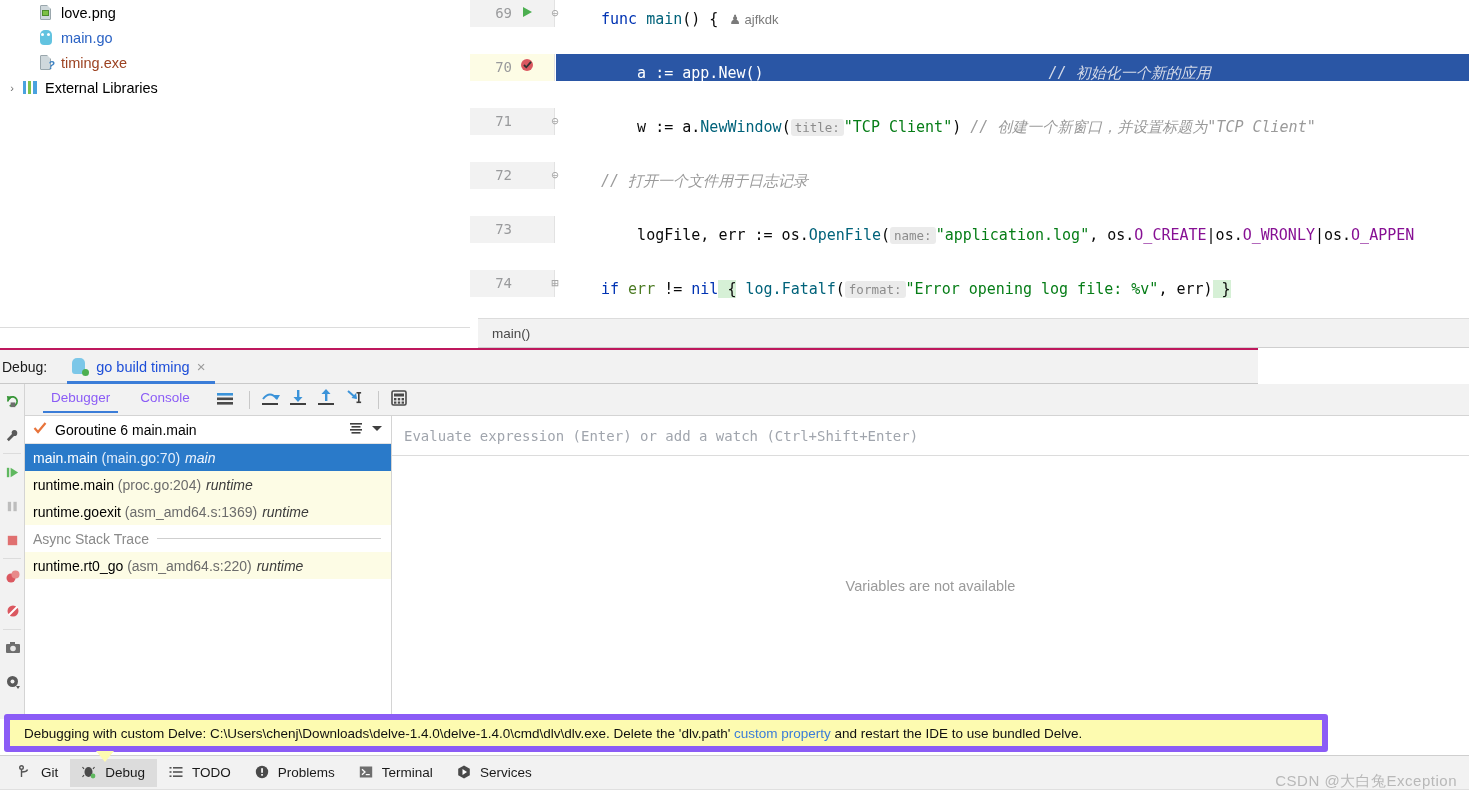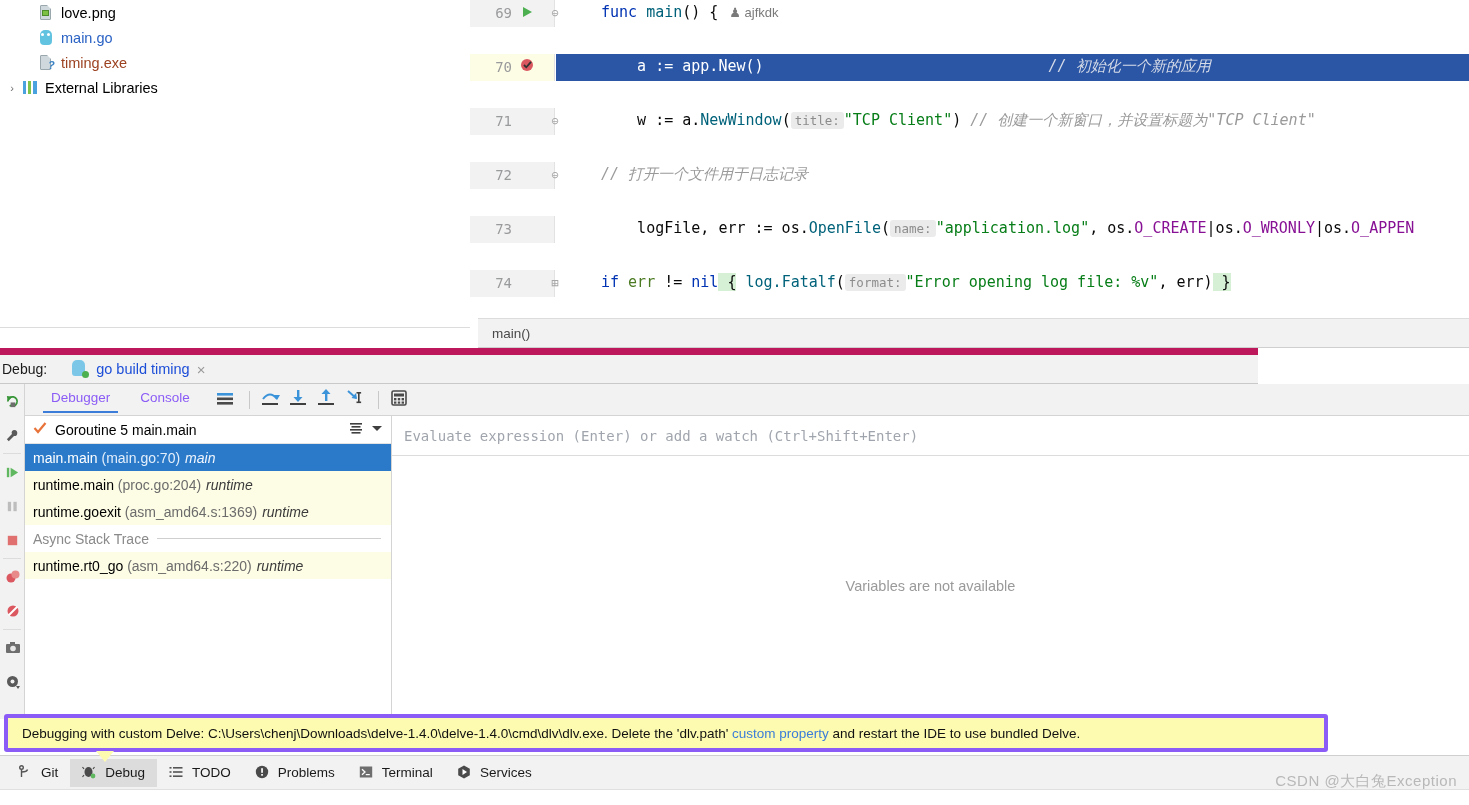--- a/index.html
+++ b/index.html
@@ -96,21 +96,21 @@
   }
   .gutter-mark {
     position: absolute; left: 46px; top: 0; width: 22px; height: 27px;
     line-height: 27px; text-align: center;
   }
   .fold {
     position: absolute; left: 76px; top: 0; width: 18px; height: 27px;
     line-height: 27px; text-align: center; color: #a6a6a6; font-size: 12px;
   }
   .code-text {
-    position: absolute; left: 86px; top: 0; height: 27px; line-height: 24px;
+    position: absolute; left: 86px; top: 0; height: 27px; line-height: 39px;
     font-size: 15px; font-family: "DejaVu Sans Mono", monospace;
     padding-left: 45px; white-space: pre;
   }
   .sel-band {
     position: absolute; left: 86px; right: 0; top: 0; height: 27px;
     background: #2a56a5;
   }
   .gutter-band-active { background: #fdfce5 !important; }
 
   
@@ -136,21 +136,21 @@
     position: absolute; left: 478px; top: 318px; width: 999px; height: 30px;
     background: #f2f2f2; border-top: 1px solid #dcdcdc;
     border-bottom: 1px solid #cfcfcf;
     display: flex; align-items: center; padding-left: 14px;
     font-size: 13.5px; color: #4a4a4a;
   }
 
   
   .debug-header {
     position: absolute; left: 0; top: 348px; width: 1258px; height: 36px;
-    background: #f2f2f2; border-top: 7px solid #be185d;
+    background: #f2f2f2; border-top: 2px solid #be185d;
     border-bottom: 1px solid #c9c9c9;
     display: flex; align-items: center;
   }
   .debug-label {
     margin-left: 2px; font-size: 14px; color: #1a1a1a;
   }
   .run-tab {
     position: relative; margin-left: 20px; height: 35px;
     display: flex; align-items: center; gap: 7px;
     padding: 0 10px 0 4px;
@@ -241,21 +241,21 @@
     color: #a0a5ad; background:#fff;
   }
   .vars-empty {
     height: 260px; display: flex; align-items: center; justify-content: center;
     font-size: 14.5px; color: #9a9a9a;
   }
 
   
   .balloon {
     position: absolute; left: 4px; top: 714px; width: 1324px; height: 38px;
-    background: #fdfbb0; border: 4px solid #8b5cf6; border-radius: 3px;
+    background: #fdfbb0; border: 6px solid #8b5cf6; border-radius: 3px;
     display: flex; align-items: center; padding: 0 14px;
     font-size: 13.5px; color: #111; white-space: nowrap; z-index: 20; text-align: right;
   }
   .balloon-tail {
     position: absolute; left: 96px; top: 751px; width: 0; height: 0;
     border-left: 9px solid transparent; border-right: 9px solid transparent;
     border-top: 11px solid #fdfbb0; z-index: 21;
   }
   .balloon a { color: #3b7dd8; text-decoration: none; }
 
@@ -554,21 +554,21 @@
       </span>
     </div>
 
     <div class="frames-panel">
       <div class="thread-row">
         <span>
           <svg width="14" height="14" viewBox="0 0 14 14">
               <path d="M1.5 7 L5 11 L12.5 2" stroke="#e8743b" stroke-width="2.2" fill="none"></path>
             </svg>
         </span>
-        <span class="thread-name">Goroutine 5 main.main</span>
+        <span class="thread-name">Goroutine 6 main.main</span>
         <span>
           <svg width="14" height="14" viewBox="0 0 14 14">
               <rect x="1" y="2" width="12" height="1.6" fill="#3f3f3f"></rect>
               <rect x="2.5" y="5" width="9" height="1.6" fill="#3f3f3f"></rect>
               <rect x="1" y="8" width="12" height="1.6" fill="#3f3f3f"></rect>
               <rect x="2.5" y="11" width="9" height="1.6" fill="#3f3f3f"></rect>
             </svg>
         </span>
         <span>
           <svg width="12" height="12" viewBox="0 0 12 12">

